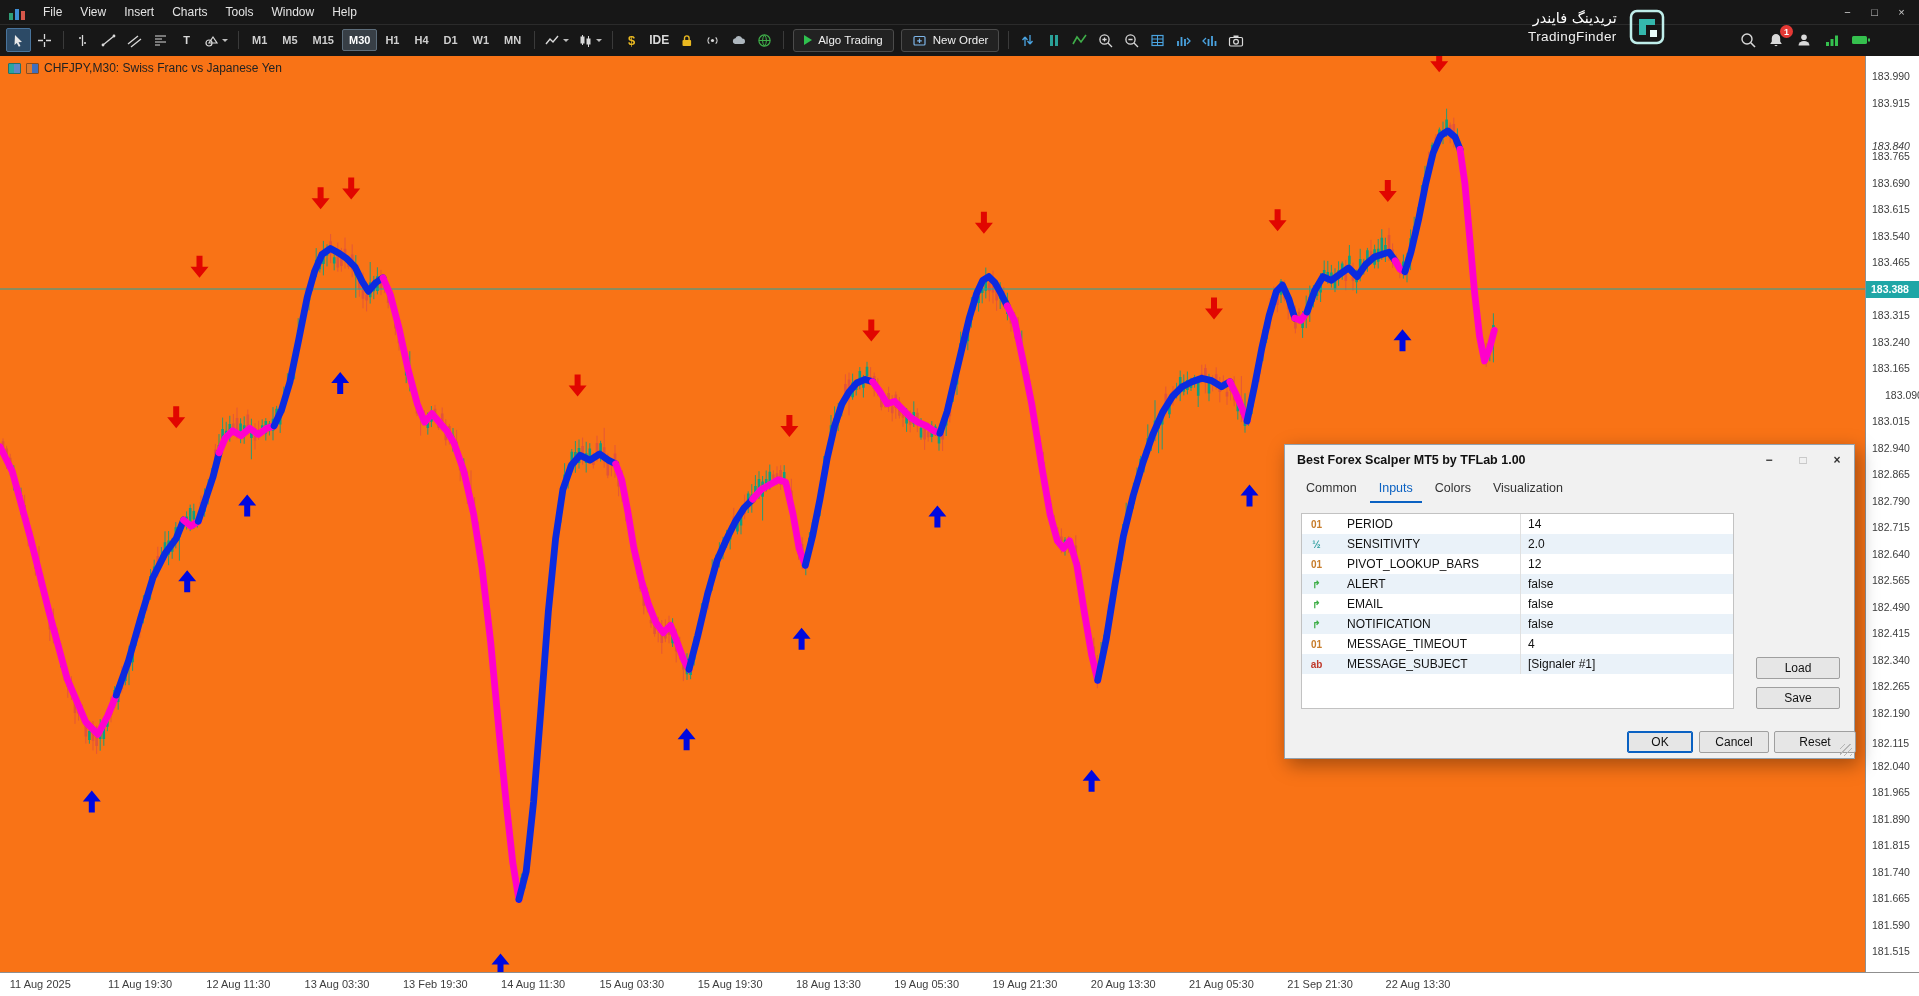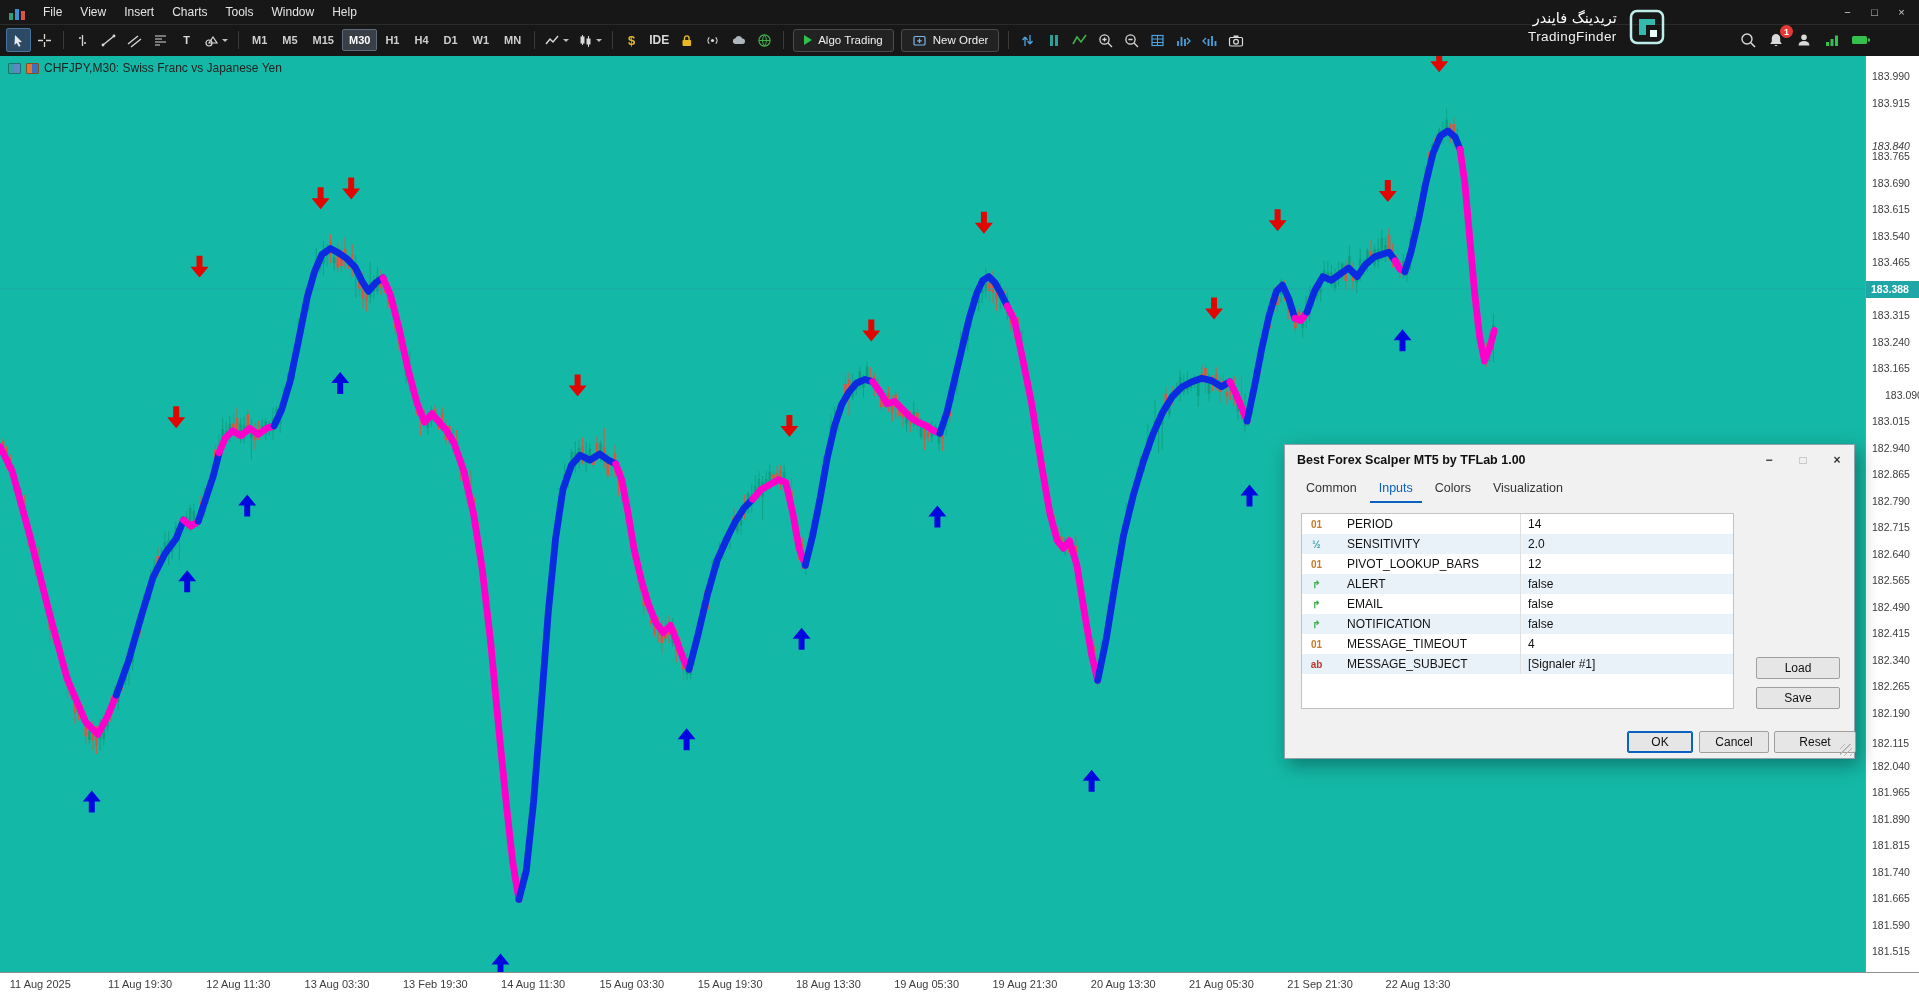--- a/index.html
+++ b/index.html
@@ -36,21 +36,21 @@
          color:#fff;font-size:9px;font-weight:bold;display:flex;align-items:center;justify-content:center;padding:0 2px}
   .pause-ic{display:flex;gap:2.5px}
   .pause-ic i{display:block;width:3px;height:11px;background:#2aa198}
 
   .brand{position:absolute;top:7px;left:1528px;display:flex;align-items:center;gap:10px;z-index:31;color:#fff}
   .brand-text{text-align:right;line-height:1.3}
   .brand-fa{font-family:"DejaVu Sans",sans-serif;font-size:14.5px;direction:rtl}
   .brand-en{font-size:13.5px;letter-spacing:.4px;color:#f2f2f2}
 
   
-  .chart{position:absolute;top:56px;left:0;width:1865px;height:916px;background:#14b8a6;z-index:1;overflow:hidden}
+  .chart{position:absolute;top:56px;left:0;width:1865px;height:916px;background:#f97316;z-index:1;overflow:hidden}
   .symbol-label{position:absolute;top:5px;left:8px;display:flex;align-items:center;gap:5px;font-size:12px;color:#222;z-index:5}
   .mini-ic{width:13px;height:11px;border-radius:1px;flex:0 0 13px}
 
   .price-axis{position:absolute;top:56px;left:1865px;width:54px;height:916px;background:#fff;border-left:1px solid #8f8f8f;z-index:2}
   .price-label{position:absolute;left:6px;font-size:10.5px;color:#3d3d3d;white-space:nowrap}
   .price-tag{position:absolute;left:0;width:100%;height:17px;line-height:17px;padding-left:5px;font-size:10.5px;color:#fff;font-weight:bold}
 
   .time-axis{position:absolute;top:972px;left:0;width:1919px;height:24px;background:#fff;border-top:1px solid #8f8f8f;z-index:2}
   .time-label{position:absolute;top:5px;font-size:11px;color:#3d3d3d;white-space:nowrap}
 

